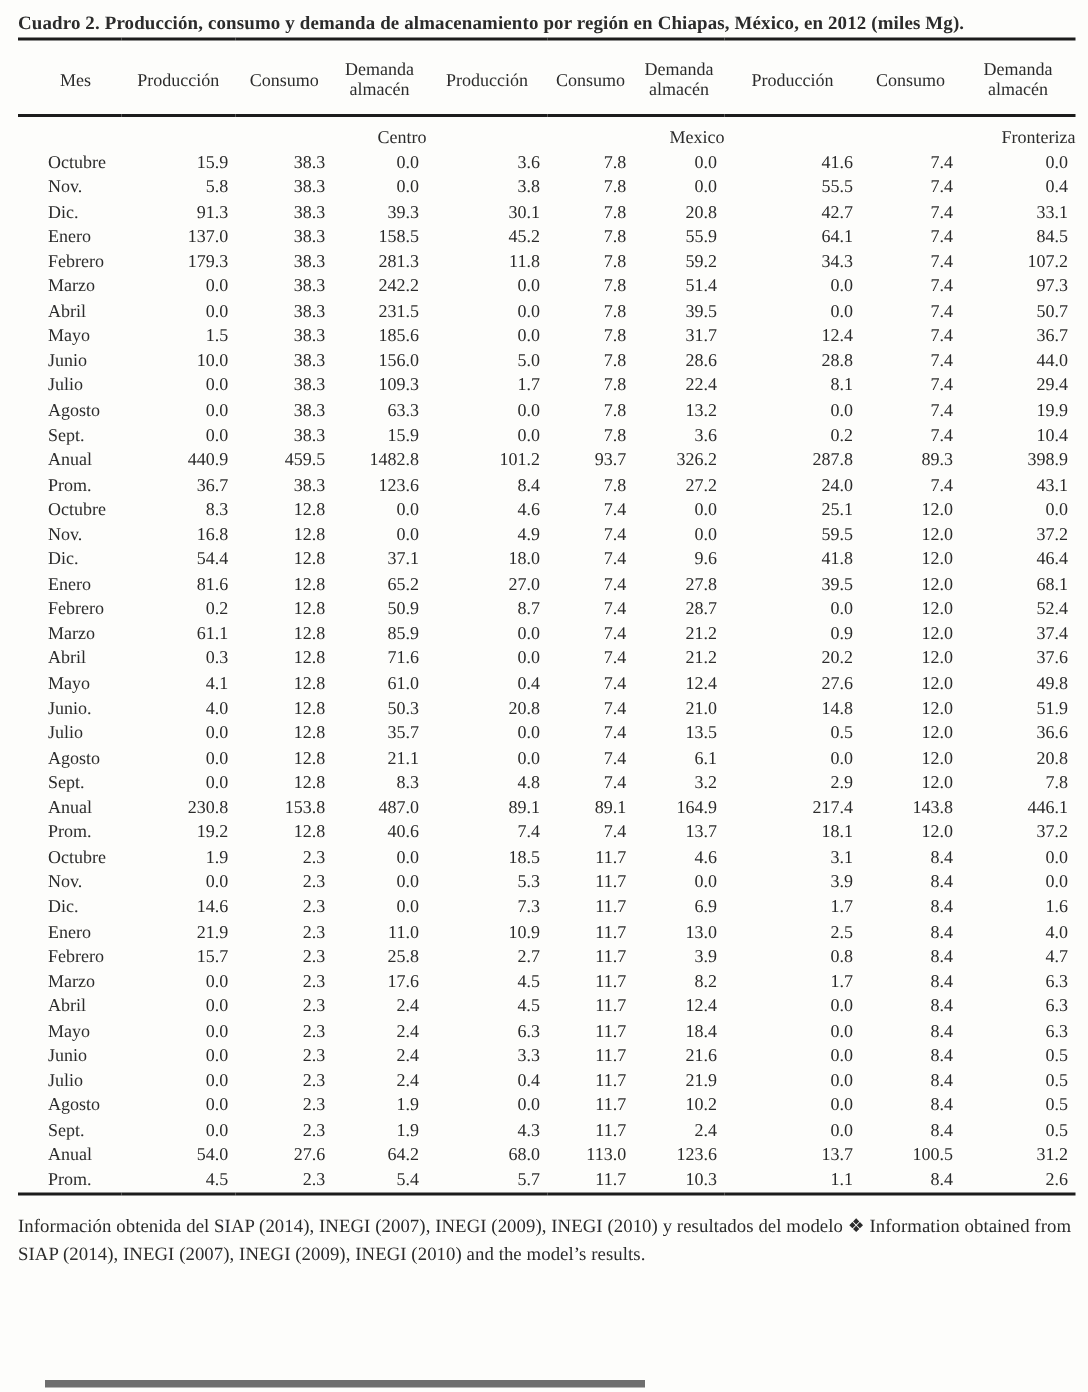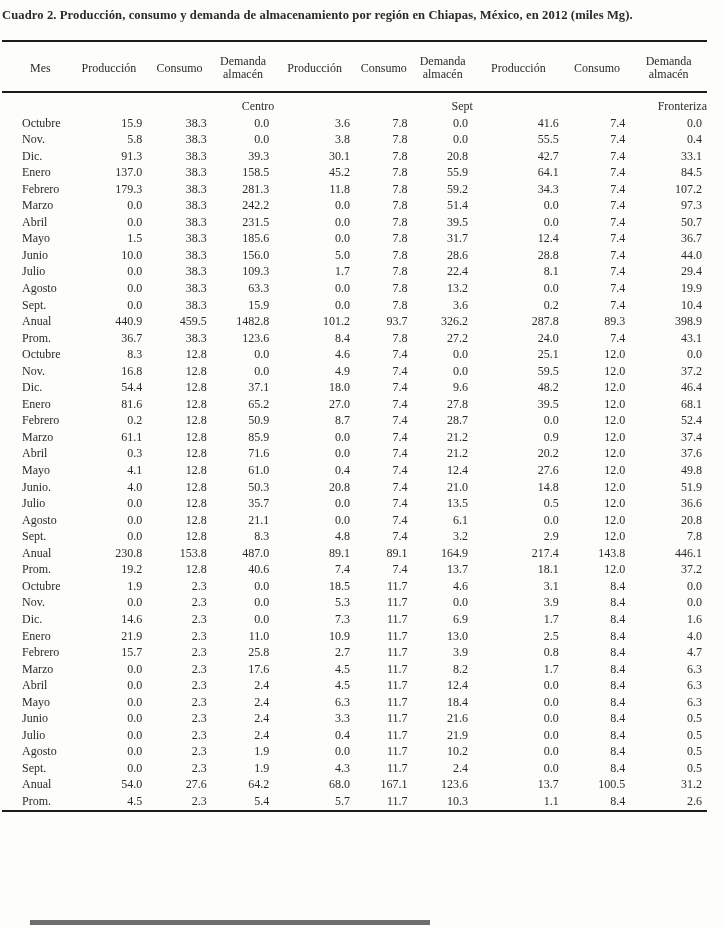--- a/index.html
+++ b/index.html
@@ -4,32 +4,32 @@
 <style>
   html,body{margin:0;padding:0;}
   body{
     width:725px;height:928px;
     background:#fdfdfb;
     color:#2b2b2b;
     font-family:"Liberation Serif", serif;
     position:relative;
     overflow:hidden;
   }
-  .page{padding:6px 10px 0 2px;}
+  .page{padding:6px 10px 0 12px;}
   .caption{
     font-weight:bold;
     font-size:12.6px;
     line-height:19px;
     letter-spacing:.1px;
   }
   table.data{
     width:705px;
     border-collapse:collapse;
     table-layout:fixed;
-    margin-top:15px;
+    margin-top:0;
     border-top:2px solid #1c1c1c;
     border-bottom:2px solid #1c1c1c;
   }
   thead th{
     font-weight:normal;
     font-size:12px;
     line-height:13px;
     text-align:center;
     vertical-align:middle;
     padding:13px 1px 10px 1px;
@@ -95,21 +95,21 @@
           <th>Demanda almacén</th>
           <th>Producción</th>
           <th>Consumo</th>
           <th>Demanda almacén</th>
         </tr>
     </thead>
     <tbody id="table-body">
         <tr class="region-row first-region">
           <td class="mes"></td>
           <td class="region" colspan="3">Centro</td>
-          <td class="region" colspan="3">Sept</td>
+          <td class="region" colspan="3">Mexico</td>
           <td class="region" colspan="3">Fronteriza</td>
         </tr>
         <tr>
           <td class="mes">Octubre</td>
           <td class="num">15.9</td>
           <td class="num">38.3</td>
           <td class="num">0.0</td>
           <td class="num">3.6</td>
           <td class="num">7.8</td>
           <td class="num">0.0</td>
@@ -298,21 +298,21 @@
           <td class="num">37.2</td>
         </tr>
         <tr>
           <td class="mes">Dic.</td>
           <td class="num">54.4</td>
           <td class="num">12.8</td>
           <td class="num">37.1</td>
           <td class="num">18.0</td>
           <td class="num">7.4</td>
           <td class="num">9.6</td>
-          <td class="num">48.2</td>
+          <td class="num">41.8</td>
           <td class="num">12.0</td>
           <td class="num">46.4</td>
         </tr>
         <tr>
           <td class="mes">Enero</td>
           <td class="num">81.6</td>
           <td class="num">12.8</td>
           <td class="num">65.2</td>
           <td class="num">27.0</td>
           <td class="num">7.4</td>
@@ -584,36 +584,37 @@
           <td class="num">0.0</td>
           <td class="num">8.4</td>
           <td class="num">0.5</td>
         </tr>
         <tr>
           <td class="mes">Anual</td>
           <td class="num">54.0</td>
           <td class="num">27.6</td>
           <td class="num">64.2</td>
           <td class="num">68.0</td>
-          <td class="num">167.1</td>
+          <td class="num">113.0</td>
           <td class="num">123.6</td>
           <td class="num">13.7</td>
           <td class="num">100.5</td>
           <td class="num">31.2</td>
         </tr>
         <tr>
           <td class="mes">Prom.</td>
           <td class="num">4.5</td>
           <td class="num">2.3</td>
           <td class="num">5.4</td>
           <td class="num">5.7</td>
           <td class="num">11.7</td>
           <td class="num">10.3</td>
           <td class="num">1.1</td>
           <td class="num">8.4</td>
           <td class="num">2.6</td>
         </tr>
       </tbody>
   </table>
 
+  <div class="footer">Información obtenida del SIAP (2014), INEGI (2007), INEGI (2009), INEGI (2010) y resultados del modelo ❖ Information obtained from SIAP (2014), INEGI (2007), INEGI (2009), INEGI (2010) and the model’s results.</div>
 </div>
 
 <div class="bottom-bar"></div>
 
 </body></html>

